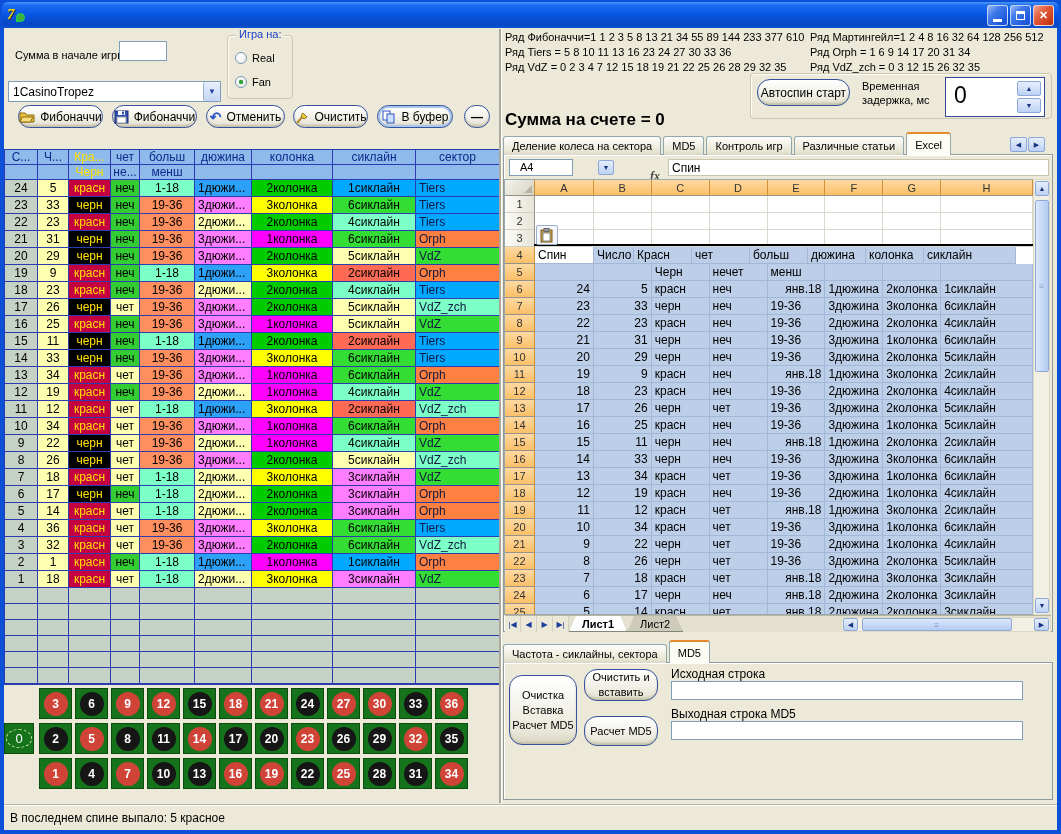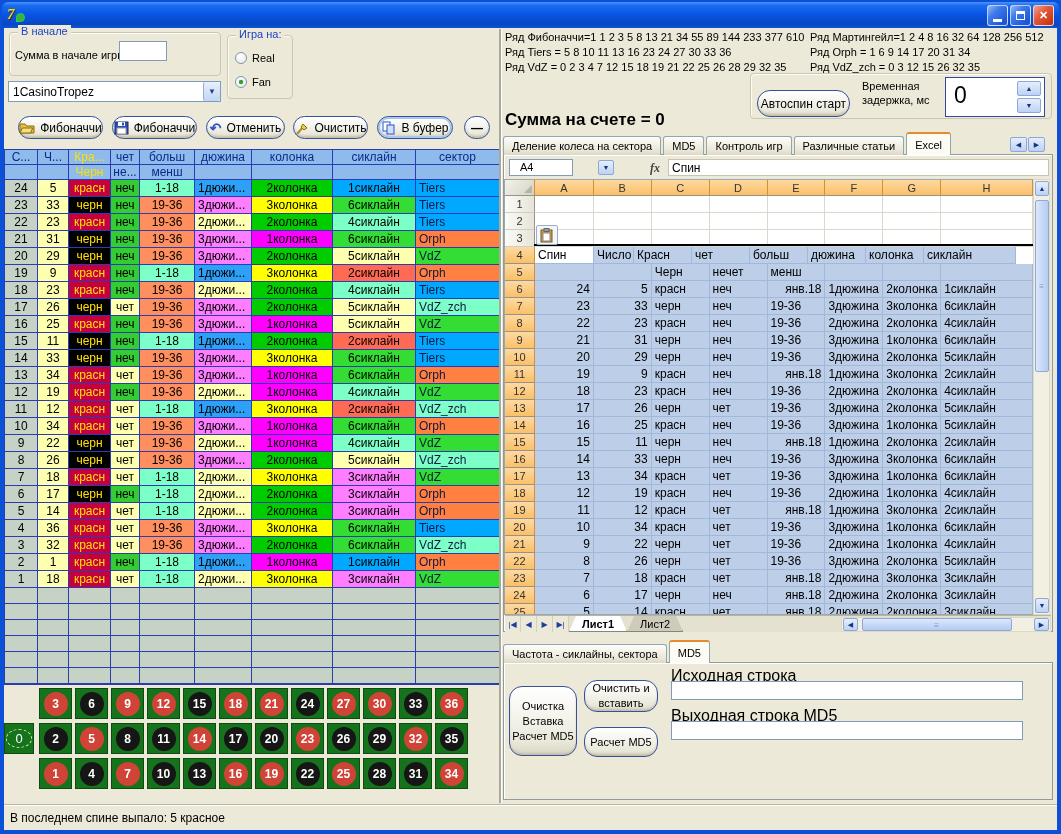--- a/index.html
+++ b/index.html
@@ -43,21 +43,21 @@
   
   .combo{position:absolute;border:1px solid #7f9db9;background:#fff;display:flex;align-items:center;}
   .combo .val{flex:1;padding:0 4px;font-size:12px;}
   .combo .drop{width:17px;height:100%;border-left:1px solid #9ab0c8;border-radius:2px;
     background:linear-gradient(180deg,#e8f0fd,#c2d5f4);display:flex;align-items:center;justify-content:center;
     color:#1c3e9c;font-size:8px;}
   
   .xpbtn{position:absolute;border:1px solid #35519c;border-radius:13px;cursor:default;
     background:linear-gradient(180deg,#ffffff,#f4f3ec 45%,#eae8da 80%,#d8d5c2);
     display:flex;align-items:center;justify-content:center;gap:5px;font-size:12px;color:#000;
-    box-shadow:inset 0 -2px 2px rgba(160,150,120,.35);margin-top:11px;}
+    box-shadow:inset 0 -2px 2px rgba(160,150,120,.35);}
   .xpbtn.focusd{box-shadow:inset 0 0 0 2px #a8c7f0, inset 0 -2px 2px rgba(160,150,120,.3);}
   .xpbtn .icon{display:flex;align-items:center;}
   
   .hist{position:absolute;left:0;top:121px;width:496px;border:1px solid #2b3bb0;background:#c6d2c6;}
   .hrow{display:flex;}
   .hcell{border-right:1px solid #2b3bb0;border-bottom:1px solid #2b3bb0;font-size:12px;
     display:flex;align-items:center;justify-content:center;overflow:hidden;white-space:nowrap;}
   .hcell:last-child{border-right:none;}
   .hcell.left{justify-content:flex-start;padding-left:3px;}
   .hhdr{background:#8fbbec;color:#0b2a8a;}
@@ -123,21 +123,21 @@
     background:linear-gradient(180deg,#dce8fc,#b4cbf2);}
   .grip{position:absolute;left:50%;top:50%;transform:translate(-50%,-50%);color:#7e99c8;font-size:8px;letter-spacing:1px;}
   
   .sheetbar{position:absolute;display:flex;align-items:stretch;background:#e4e1d0;border-top:1px solid #b8b4a2;}
   .snav{width:16px;display:flex;align-items:center;justify-content:center;color:#1c3e9c;font-size:8px;
     background:#ece9d8;border-right:1px solid #d4d0be;}
   .stab{padding:0 12px;display:flex;align-items:center;font-size:11px;border:1px solid #808878;border-top:none;
     background:#cfcbbb;clip-path:polygon(7px 0,calc(100% - 7px) 0,100% 100%,0 100%);}
   .stab.active{background:#fff;font-weight:bold;z-index:2;}
   
-  .mlbl{position:absolute;font-size:16px;}
+  .mlbl{position:absolute;font-size:12px;}
   .pre{white-space:pre-line;text-align:center;line-height:15px;}
   
   .statusbar{position:absolute;left:0;top:776px;width:1053px;height:26px;background:#ece9d8;
     border-top:1px solid #b8b4a2;box-shadow:inset 0 1px 0 #fff;display:flex;align-items:center;
     font-size:12px;padding-left:6px;}
   .pastebtn{position:absolute;border:1px solid #9ab0c8;border-radius:2px;background:#f4f6fb;
     display:flex;align-items:center;justify-content:center;}
 </style>
 </head>
 <body>
@@ -153,23 +153,20 @@
           <span class="glyph-max"></span>
         </div>
       <div class="tbb close">
           <span>✕</span>
         </div>
     </div>
   </div>
 
   <div class="content">
 
-    <div class="groupbox" style="left:5px;top:4px;width:212px;height:44px">
-      <span class="gcap">В начале</span>
-    </div>
     <div class="lbl" style="left:11px;top:21px">Сумма в начале игры</div>
     <input class="field" style="left: 115px; top: 13px; width: 48px; height: 20px;" value="">
 
     <div class="groupbox" style="left:223px;top:7px;width:66px;height:64px">
       <span class="gcap">Игра на:</span>
     </div>
     <div class="radio-row" style="left:231px;top:24px">
       <span class="rdot"></span>
       <span>Real</span>
     </div>
@@ -732,21 +729,21 @@
         <div class="tab active">Excel</div>
       </div>
     <div class="tscroll" style="left:1006px;top:109px">
       <span class="tsb">◀</span>
       <span class="tsb">▶</span>
     </div>
 
     <div class="panel3d" style="left:499px;top:126px;width:550px;height:478px">
       <div class="field" style="left:5px;top:4px;width:64px;height:17px;padding-left:10px;font-size:11px">A4</div>
       <div class="tsb abs" style="left:94px;top:5px;width:16px;height:15px">▼</div>
-      <div class="abs fxi" style="left:146px;top:6px">fx</div>
+      <div class="abs fxi" style="left:146px;top:14px">fx</div>
       <div class="field" style="left:164px;top:4px;width:381px;height:17px;font-size:12px;border-color:#c8c4b0">Спин</div>
 
       <div class="xl" style="left:0;top:24px;width:529px;height:436px" id="excel-grid">
           <div class="xrow" style="height: 16px;">
             <div class="xh corner" style="width: 30px;"></div>
             <div class="xh" style="width: 59px;">A</div>
             <div class="xh" style="width: 58px;">B</div>
             <div class="xh" style="width: 58px;">C</div>
             <div class="xh" style="width: 58px;">D</div>
             <div class="xh" style="width: 58px;">E</div>

